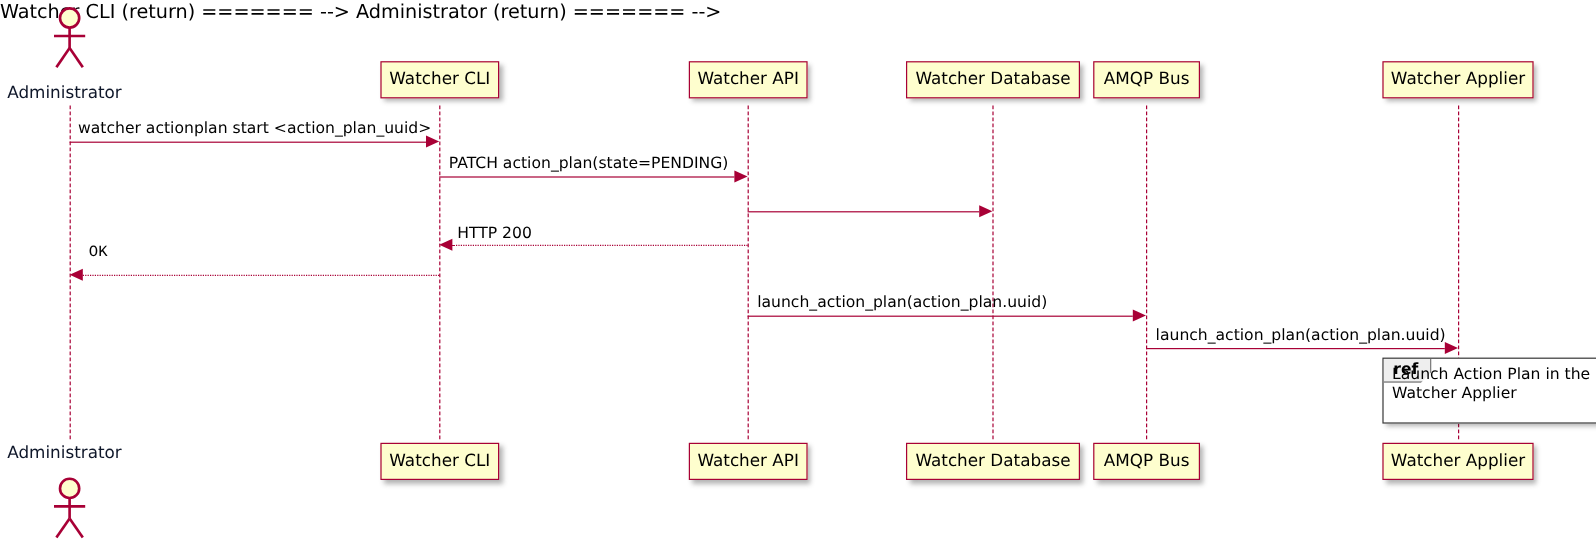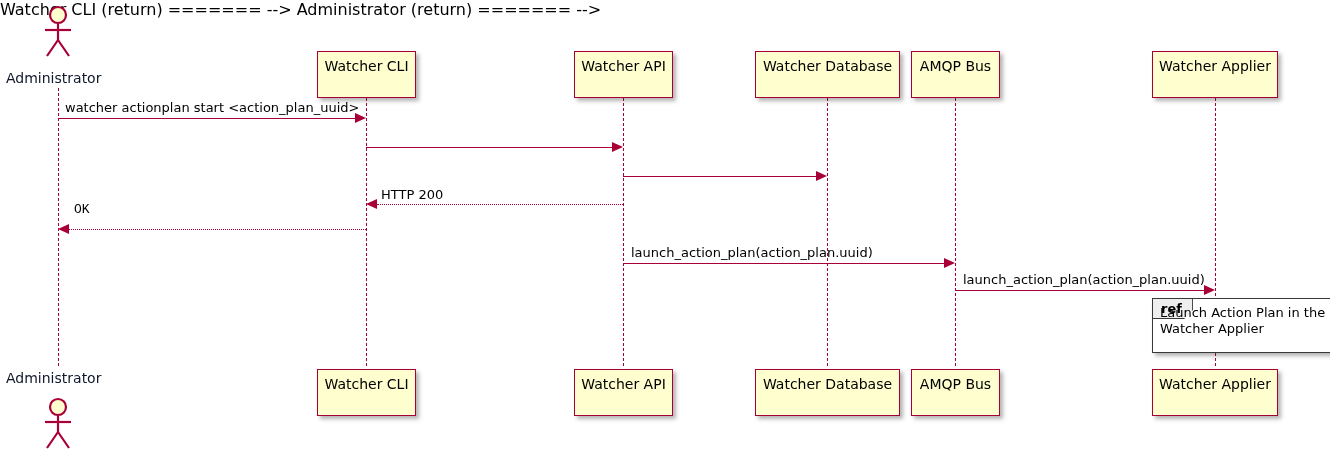--- a/index.html
+++ b/index.html
@@ -28,21 +28,21 @@
   }
   
   .participant {
     position: absolute;
     box-sizing: border-box;
     background: #FEFECE;
     border: 1.5px solid #A80036;
     color: #000000;
     font-size: 14px;
     line-height: 28px;
-    height: 47px;
+    height: 31px;
     text-align: center;
     white-space: nowrap;
     box-shadow: 3px 3px 4px rgba(40,40,40,0.35);
   }
   
   .actor-figure {
     position: absolute;
     width: 40px;
     height: 54px;
   }
@@ -160,20 +160,21 @@
   </div>
 
   
   <div class="msg-line" style="left:58px; top:118px; width:297px;"></div>
   <div class="arrow-head right" style="left:355px; top:113px;"></div>
   <div class="msg-label" style="left:65px; top:100px;">watcher actionplan start &lt;action_plan_uuid&gt;</div>
 
   
   <div class="msg-line" style="left:366px; top:147px; width:246px;"></div>
   <div class="arrow-head right" style="left:612px; top:142px;"></div>
+  <div class="msg-label" style="left:374px; top:129px;">PATCH action_plan(state=PENDING)</div>
 
   
   <div class="msg-line" style="left:623px; top:176px; width:193px;"></div>
   <div class="arrow-head right" style="left:816px; top:171px;"></div>
 
    Watcher CLI (return) ======= --&gt;
   <div class="msg-line dotted" style="left:377px; top:204px; width:246px;"></div>
   <div class="arrow-head left" style="left:366px; top:199px;"></div>
   <div class="msg-label" style="left:381px; top:187px;text-align:right;">HTTP 200</div>
 

